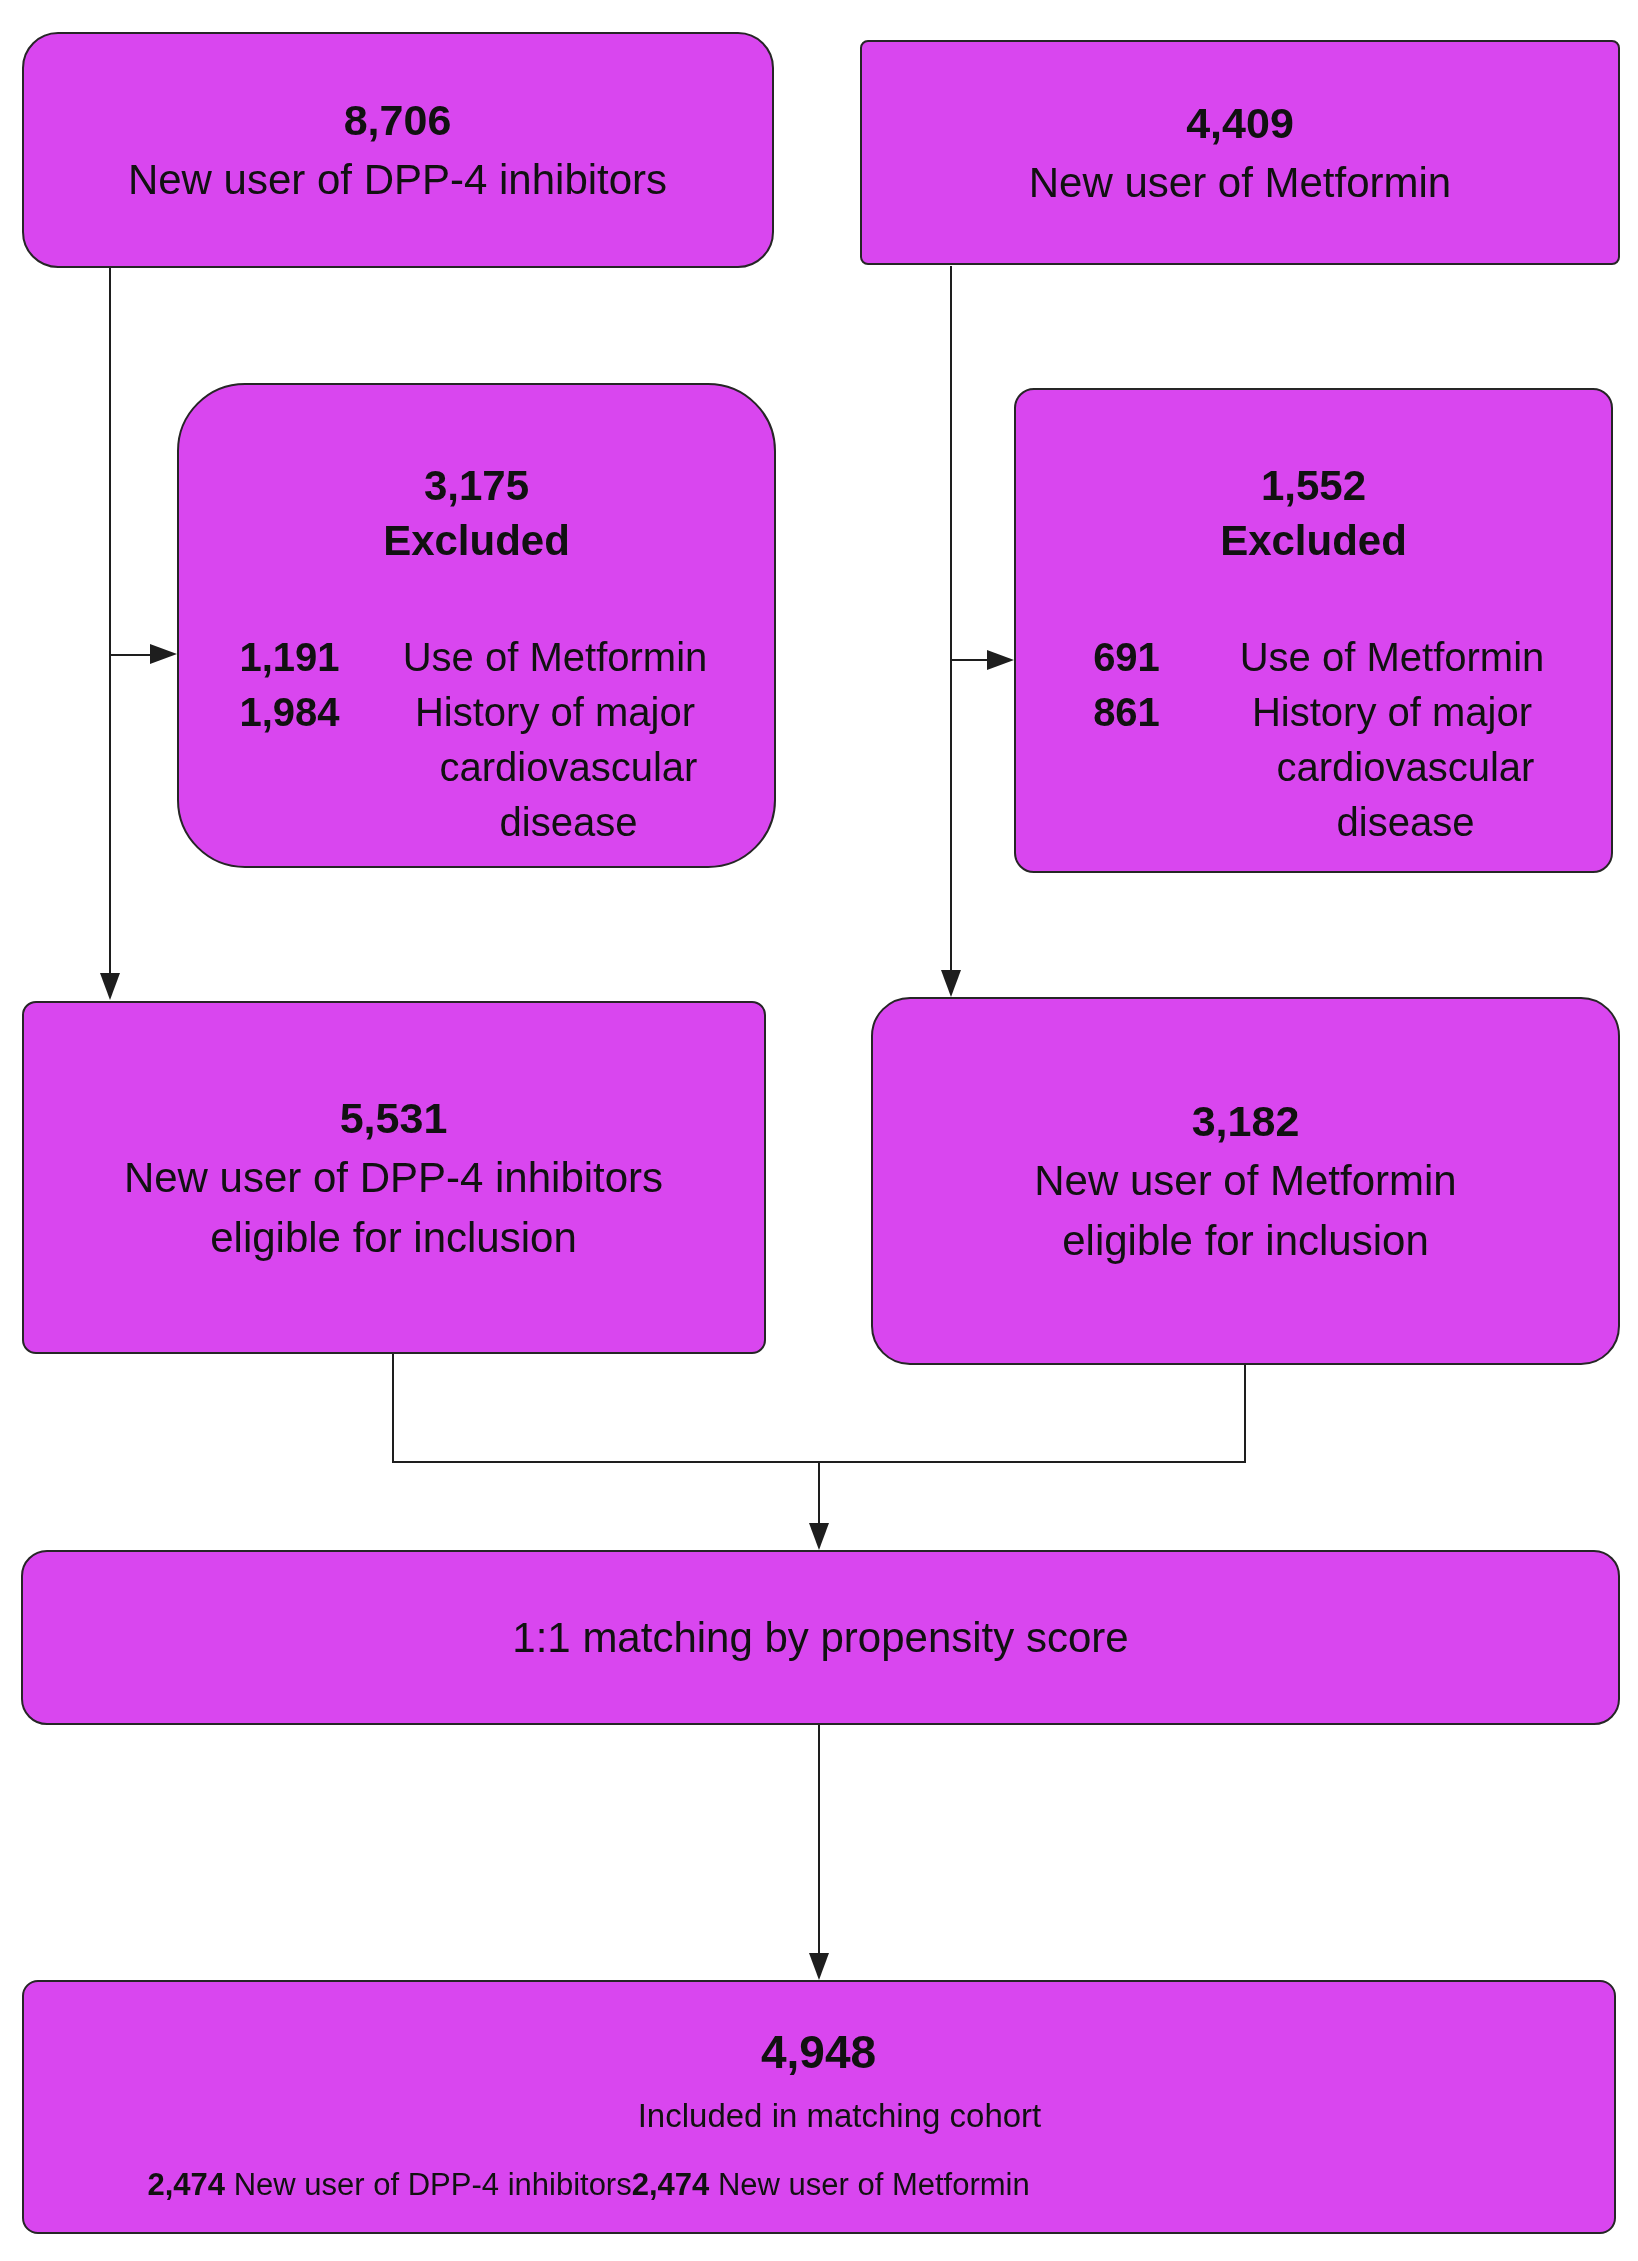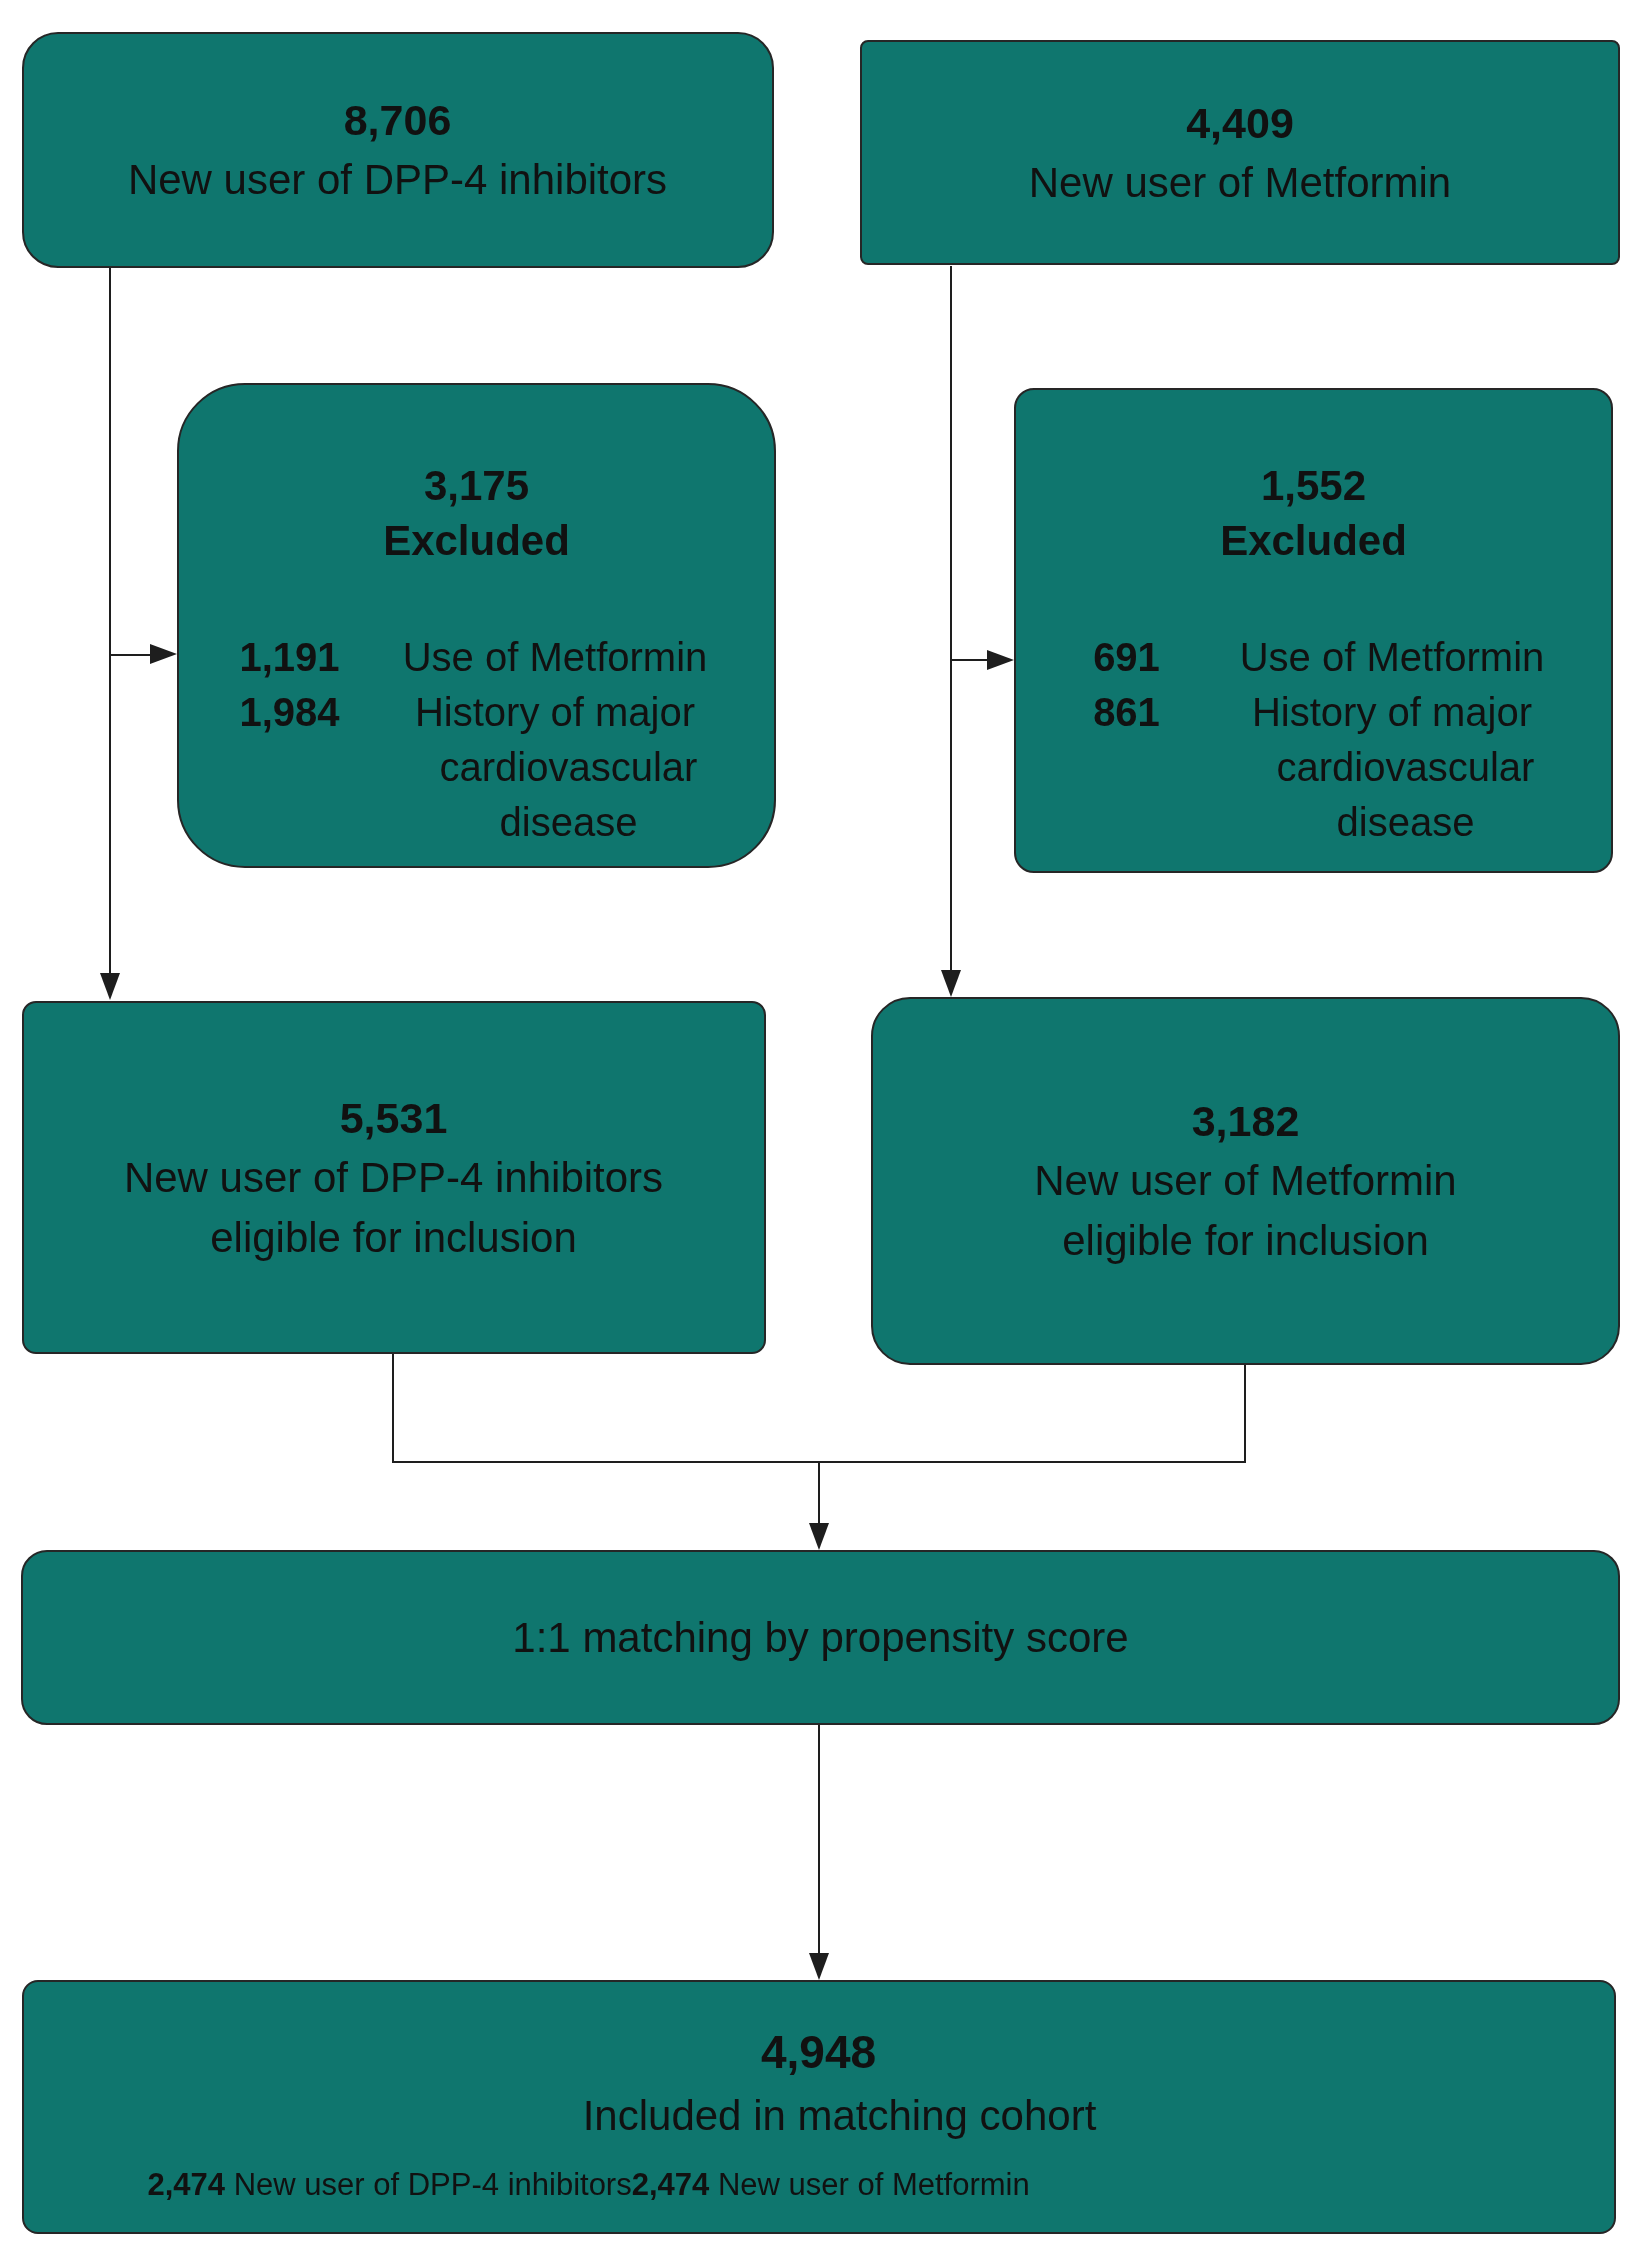--- a/index.html
+++ b/index.html
@@ -1,21 +1,21 @@
 <!DOCTYPE html>
 <html style="font-size:10.4px"><head>
 <meta charset="utf-8">
 <style>
   html,body{margin:0;padding:0;background:#ffffff;}
   body{width:1638px;height:2261px;position:relative;font-family:"Liberation Sans",sans-serif;color:#111;}
   .canvas{position:absolute;left:0;top:0;width:1638px;height:2261px;background:#ffffff;overflow:hidden;}
 
   
   .box{
-    position:absolute;box-sizing:border-box;background:#0f766e;
+    position:absolute;box-sizing:border-box;background:#d946ef;
     border:2.6px solid #262626;
     display:flex;flex-direction:column;align-items:center;justify-content:center;
     text-align:center;
   }
   .count{font-weight:bold;font-size:43px;line-height:60px;}
   .lbl{font-size:42px;line-height:60px;}
 
   #b-dpp4-top {left:21.5px;  top:32px;  width:752px;height:236px;border-radius:36px;}
   #b-met-top  {left:860px;top:40px;  width:760px;height:225px;border-radius:8px;}
 
@@ -33,21 +33,21 @@
   .reasons .desc .l2{margin-left:27px;}
 
   #b-elig-l   {left:21.5px;  top:1001px;width:744px;height:353px;border-radius:14px;}
   #b-elig-r   {left:871px;top:997px;width:749px;height:368px;border-radius:39px;}
 
   #b-match    {left:21px;  top:1550px;width:1599px;height:175px;border-radius:26px;}
 
   #b-final    {left:21.5px;  top:1980px;width:1594px;height:254px;border-radius:16px;
                justify-content:flex-start;padding-top:39px;}
   #b-final .count{font-size:46px;line-height:63px;}
-  #b-final .lbl{font-size:42px;line-height:63px;margin-left:42px;}
+  #b-final .lbl{font-size:33px;line-height:63px;margin-left:42px;}
   .arms{width:100%;box-sizing:border-box;margin-top:18px;
         display:flex;
         padding:0 130px 0 124px;font-size:31px;line-height:40px;}
   .arm{white-space:nowrap;}
   .arm .num{font-weight:bold;}
 
   
   .vline{position:absolute;width:2px;background:#1e1e1e;}
   .hline{position:absolute;height:2px;background:#1e1e1e;}
   .arr-down{position:absolute;width:0;height:0;

